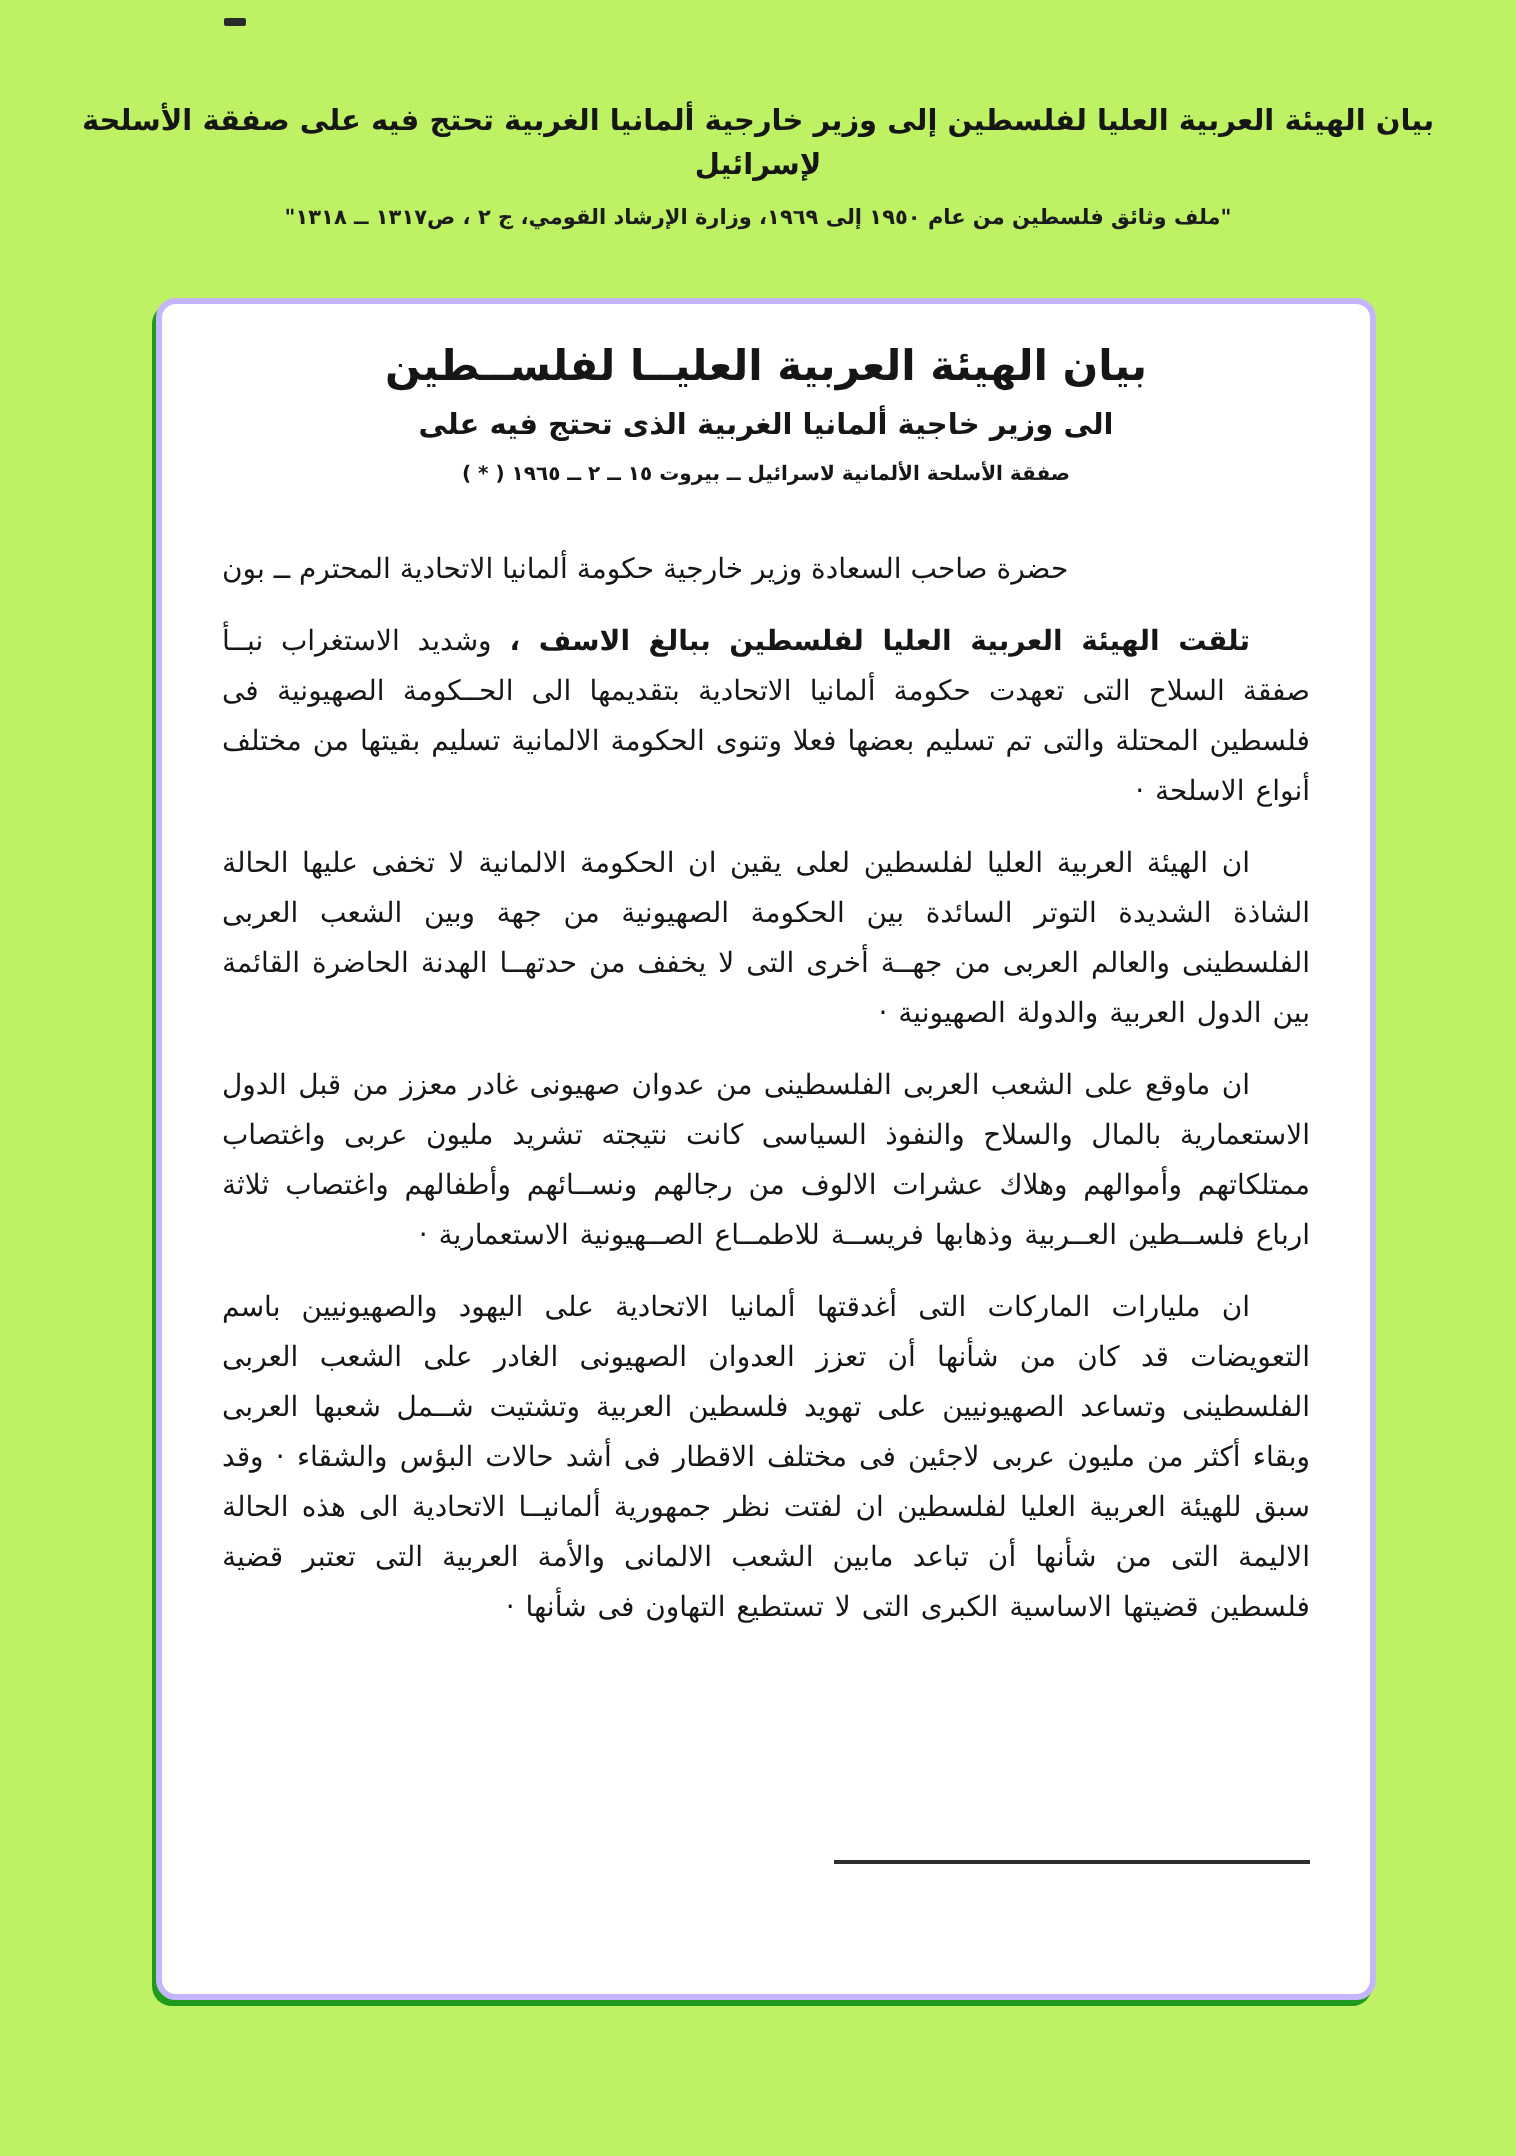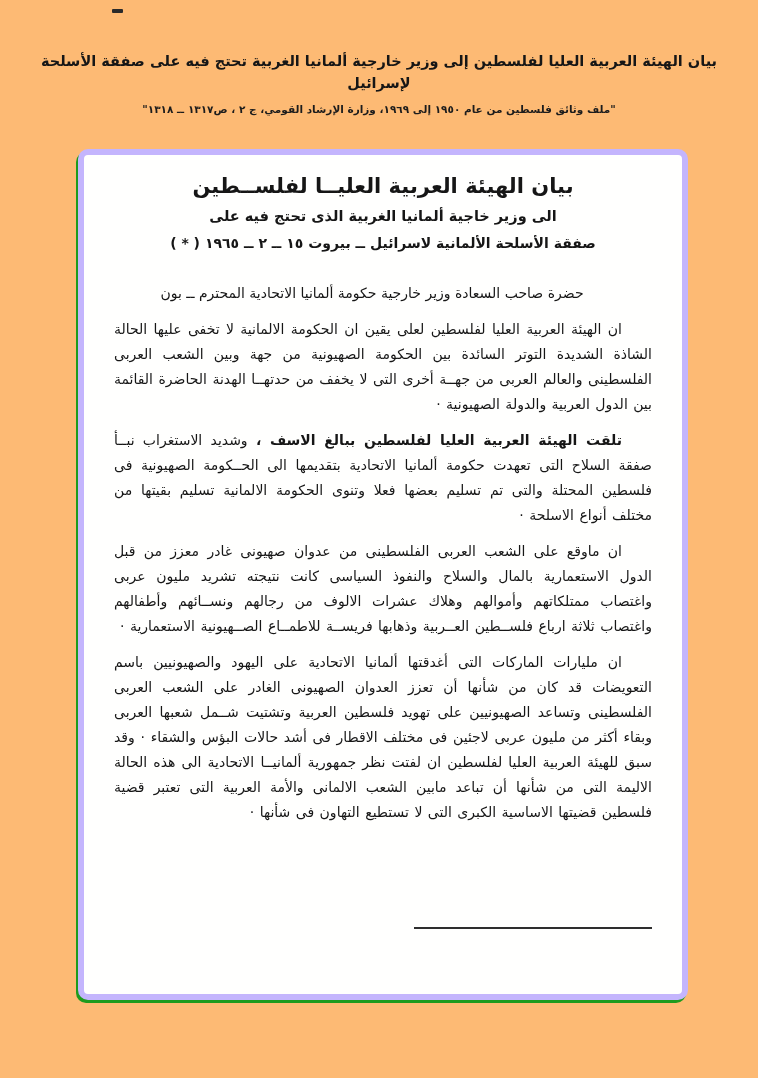--- a/index.html
+++ b/index.html
@@ -1,46 +1,46 @@
 <!DOCTYPE html>
 <html lang="ar"><head>
 <meta charset="utf-8">
 <style>
   html,body{margin:0;padding:0;background:#ffffff;}
   .page{
     position:relative;
     width:758px;height:1078px;
-    background:#fdba74;
+    background:#bef264;
     font-family:"DejaVu Sans",sans-serif;
     color:#161616;
     overflow:hidden;
     direction:rtl;
   }
   .speck{position:absolute;left:112px;top:9px;width:11px;height:4px;background:#2a2a2a;border-radius:1px;}
   .page-header{
     position:absolute;top:50px;left:30px;right:30px;
     text-align:center;font-weight:700;
   }
   .header-l1{font-size:14.5px;line-height:22px;letter-spacing:0;}
   .header-l2{font-size:10.5px;margin-top:9px;color:#1c1c1c;}
   .green-box{
     position:absolute;left:78px;top:149px;
     width:610px;height:851px;box-sizing:border-box;
     background:#fffffe;
-    border:6px solid #c4b5fd;
+    border:3px solid #c4b5fd;
     border-radius:10px;
     box-shadow:-2px 3px 0 0 #1e9b1e;
     padding:16px 30px 0 30px;
   }
   .title1{font-size:21px;font-weight:700;text-align:center;line-height:30px;}
   .title2{font-size:14.5px;font-weight:700;text-align:center;margin-top:7px;}
-  .title3{font-size:14px;font-weight:700;text-align:center;margin-top:11px;}
+  .title3{font-size:10px;font-weight:700;text-align:center;margin-top:11px;}
   .salutation{
     font-size:14px;line-height:25px;margin:30px 0 0 0;
-    text-indent:22px;text-align:center;
+    text-indent:22px;text-align:left;
   }
   .para{
     font-size:14px;line-height:25px;margin:11px 0 0 0;
     text-align:justify;text-indent:30px;
     word-spacing:1px;
   }
   .para .lead{font-weight:700;}
   .para-last{text-align-last:justify;}
   .footnote-area{
     position:absolute;left:30px;right:30px;bottom:56px;
@@ -68,23 +68,23 @@
   <div class="green-box">
 
     <div class="title1">بيان الهيئة العربية العليــا لفلســطين</div>
 
     <div class="title2">الى وزير خاجية ألمانيا الغربية الذى تحتج فيه على</div>
 
     <div class="title3">صفقة الأسلحة الألمانية لاسرائيل ــ بيروت ١٥ ــ ٢ ــ ١٩٦٥ ( * )</div>
 
     <p class="salutation">حضرة صاحب السعادة وزير خارجية حكومة ألمانيا الاتحادية المحترم ــ بون</p>
 
+    <p class="para"><span class="lead">تلقت الهيئة العربية العليا لفلسطين ببالغ الاسف ،</span><span> وشديد الاستغراب نبــأ صفقة السلاح التى تعهدت حكومة ألمانيا الاتحادية بتقديمها الى الحــكومة الصهيونية فى فلسطين المحتلة والتى تم تسليم بعضها فعلا وتنوى الحكومة الالمانية تسليم بقيتها من مختلف أنواع الاسلحة ·</span></p>
+
     <p class="para">ان الهيئة العربية العليا لفلسطين لعلى يقين ان الحكومة الالمانية لا تخفى عليها الحالة الشاذة الشديدة التوتر السائدة بين الحكومة الصهيونية من جهة وبين الشعب العربى الفلسطينى والعالم العربى من جهــة أخرى التى لا يخفف من حدتهــا الهدنة الحاضرة القائمة بين الدول العربية والدولة الصهيونية ·</p>
-
-    <p class="para"><span class="lead">تلقت الهيئة العربية العليا لفلسطين ببالغ الاسف ،</span><span> وشديد الاستغراب نبــأ صفقة السلاح التى تعهدت حكومة ألمانيا الاتحادية بتقديمها الى الحــكومة الصهيونية فى فلسطين المحتلة والتى تم تسليم بعضها فعلا وتنوى الحكومة الالمانية تسليم بقيتها من مختلف أنواع الاسلحة ·</span></p>
 
     <p class="para">ان ماوقع على الشعب العربى الفلسطينى من عدوان صهيونى غادر معزز من قبل الدول الاستعمارية بالمال والسلاح والنفوذ السياسى كانت نتيجته تشريد مليون عربى واغتصاب ممتلكاتهم وأموالهم وهلاك عشرات الالوف من رجالهم ونســائهم وأطفالهم واغتصاب ثلاثة ارباع فلســطين العــربية وذهابها فريســة للاطمــاع الصــهيونية الاستعمارية ·</p>
 
     <p class="para">ان مليارات الماركات التى أغدقتها ألمانيا الاتحادية على اليهود والصهيونيين باسم التعويضات قد كان من شأنها أن تعزز العدوان الصهيونى الغادر على الشعب العربى الفلسطينى وتساعد الصهيونيين على تهويد فلسطين العربية وتشتيت شــمل شعبها العربى وبقاء أكثر من مليون عربى لاجئين فى مختلف الاقطار فى أشد حالات البؤس والشقاء · وقد سبق للهيئة العربية العليا لفلسطين ان لفتت نظر جمهورية ألمانيــا الاتحادية الى هذه الحالة الاليمة التى من شأنها أن تباعد مابين الشعب الالمانى والأمة العربية التى تعتبر قضية فلسطين قضيتها الاساسية الكبرى التى لا تستطيع التهاون فى شأنها ·</p>
 
 
     <div class="footnote-area">
       <div class="footnote-rule"></div>
     </div>
 

